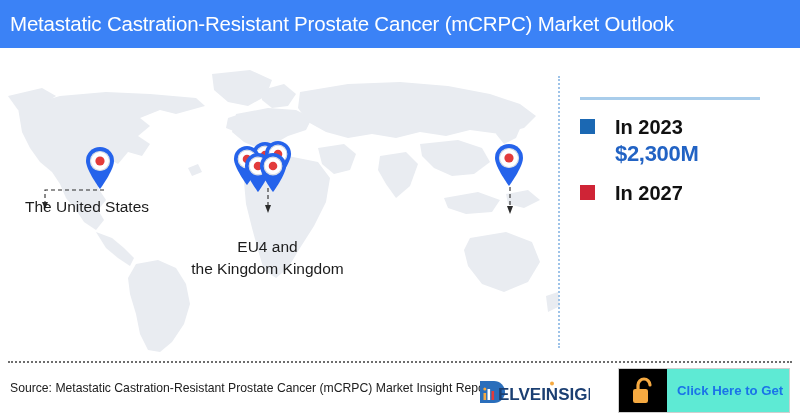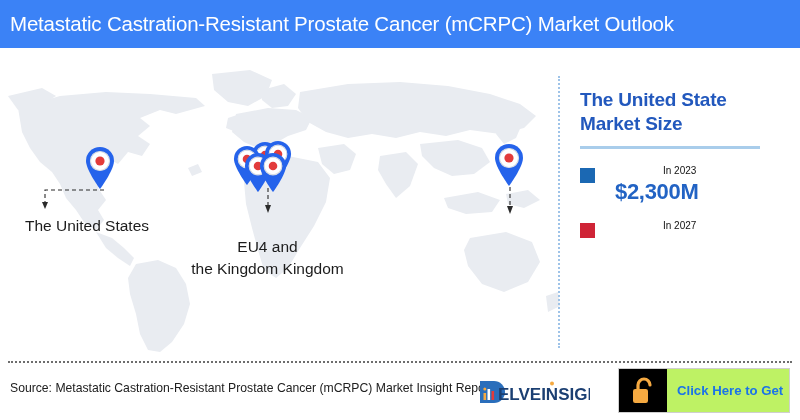--- a/index.html
+++ b/index.html
@@ -71,21 +71,21 @@
 
   
   .map-label {
     position: absolute;
     font-size: 15.5px;
     color: #1c1c1c;
     text-align: center;
     line-height: 1.45;
     white-space: nowrap;
   }
-  .label-us { left: 12px;  top: 167px; width: 150px; }
+  .label-us { left: 12px;  top: 148px; width: 150px; }
   .label-eu { left: 180px; top: 188px; width: 175px; }
   .label-jp { left: 478px; top: 161px; width: 72px; }
 
   
   .v-divider {
     position: absolute;
     left: 558px; top: 76px;
     width: 0; height: 272px;
     border-left: 2px dotted #9ec3e8;
   }
@@ -115,25 +115,24 @@
   }
   .swatch {
     width: 15px; height: 15px;
     flex: 0 0 15px;
     margin-top: 3px;
   }
   .swatch-blue { background: #1b68b3; }
   .swatch-red  { background: #cf2436; }
   .stat-text { margin-left: 20px; }
   .stat-year {
-    font-size: 10px;
-    font-weight: normal;
+    font-size: 20px;
+    font-weight: bold;
     color: #111111;
     line-height: 1.1;
-    margin-left: 48px;
   }
   .stat-value {
     margin-top: 4px;
     font-size: 22px;
     font-weight: bold;
     color: #2263c4;
     letter-spacing: -0.3px;
     line-height: 1.1;
   }
 
@@ -160,21 +159,21 @@
     align-items: center;
   }
   .logo svg { display: block; }
 
   
   .cta {
     position: absolute;
     left: 618px; top: 368px;
     width: 172px; height: 45px;
     border: 1px solid #cfcfcf;
-    background: #bef264;
+    background: #5eead4;
     display: flex;
     align-items: stretch;
     box-sizing: border-box;
   }
   .cta-lock {
     width: 48px;
     background: #000000;
     display: flex;
     align-items: center;
     justify-content: center;
@@ -341,24 +340,20 @@
   <div class="map-label label-eu">
     <div>EU4 and</div>
     <div>the Kingdom Kingdom</div>
   </div>
 
 </div>
 
 <div class="v-divider"></div>
 
 <div class="panel">
-  <div class="panel-title">
-    <div>The United State</div>
-    <div>Market Size</div>
-  </div>
   <div class="panel-rule"></div>
 
   <div class="stat-row">
     <div class="swatch swatch-blue"></div>
     <div class="stat-text">
       <div class="stat-year">In 2023</div>
       <div class="stat-value">$2,300M</div>
     </div>
   </div>
 

